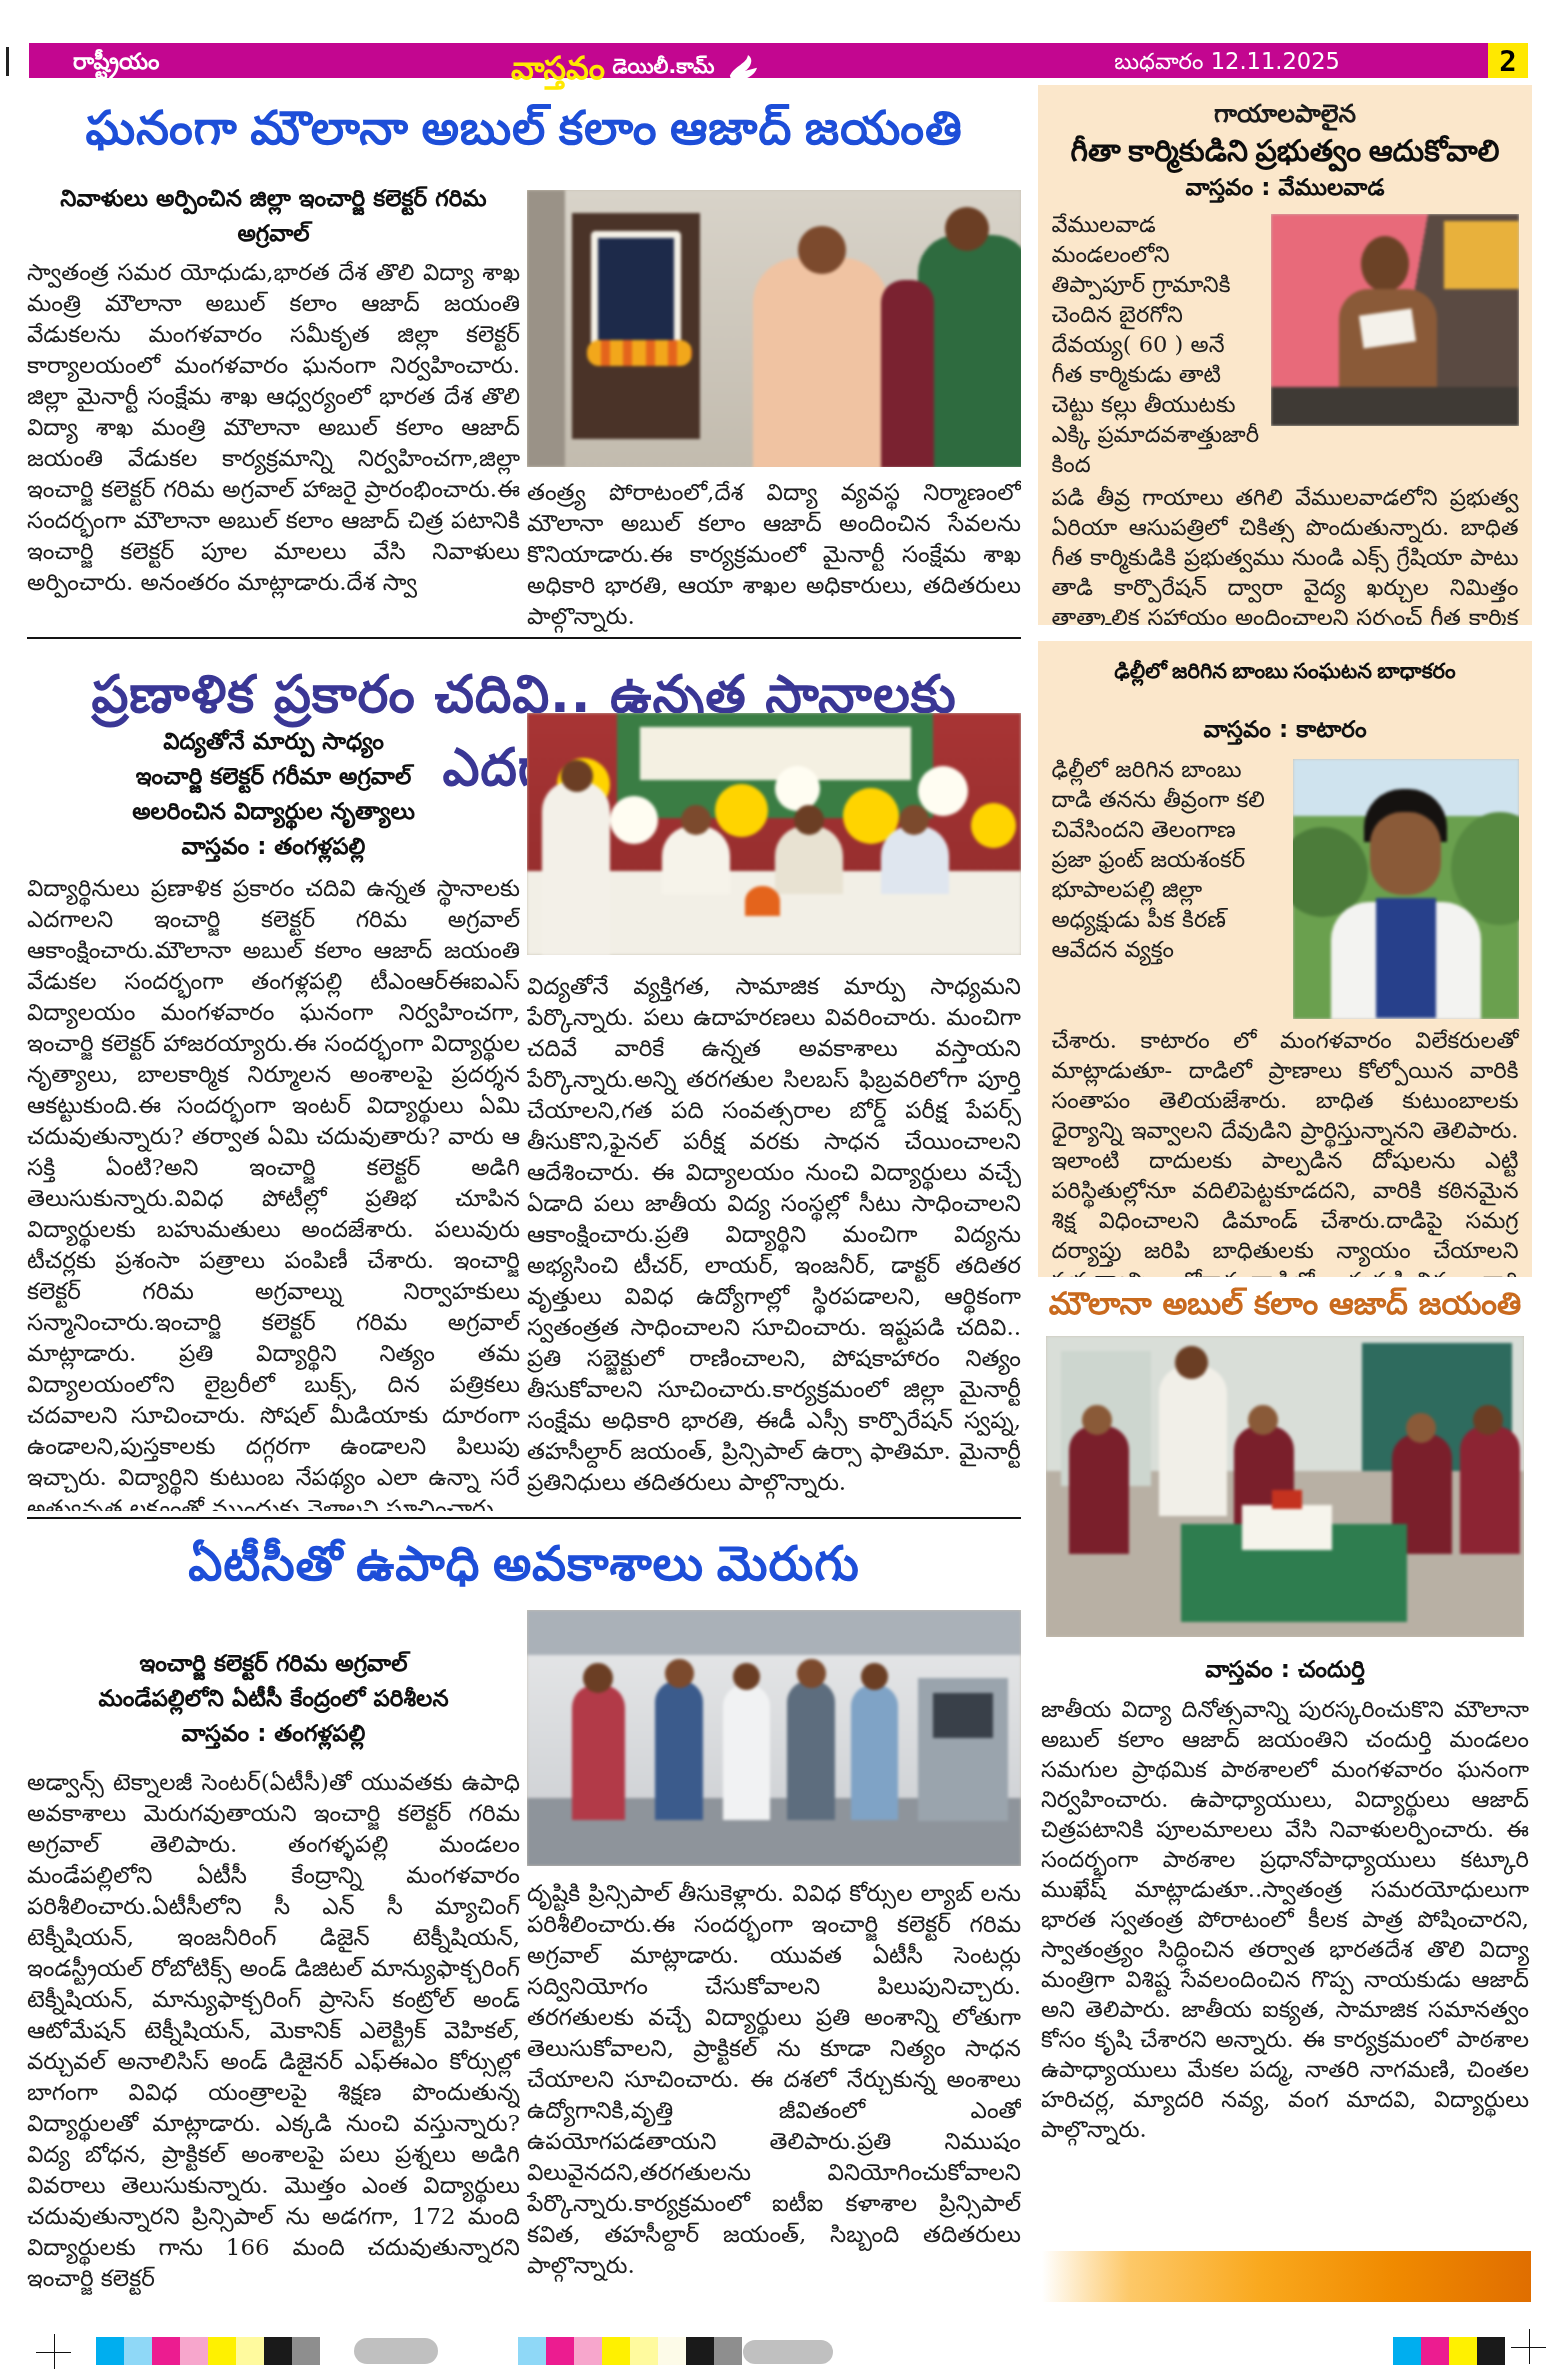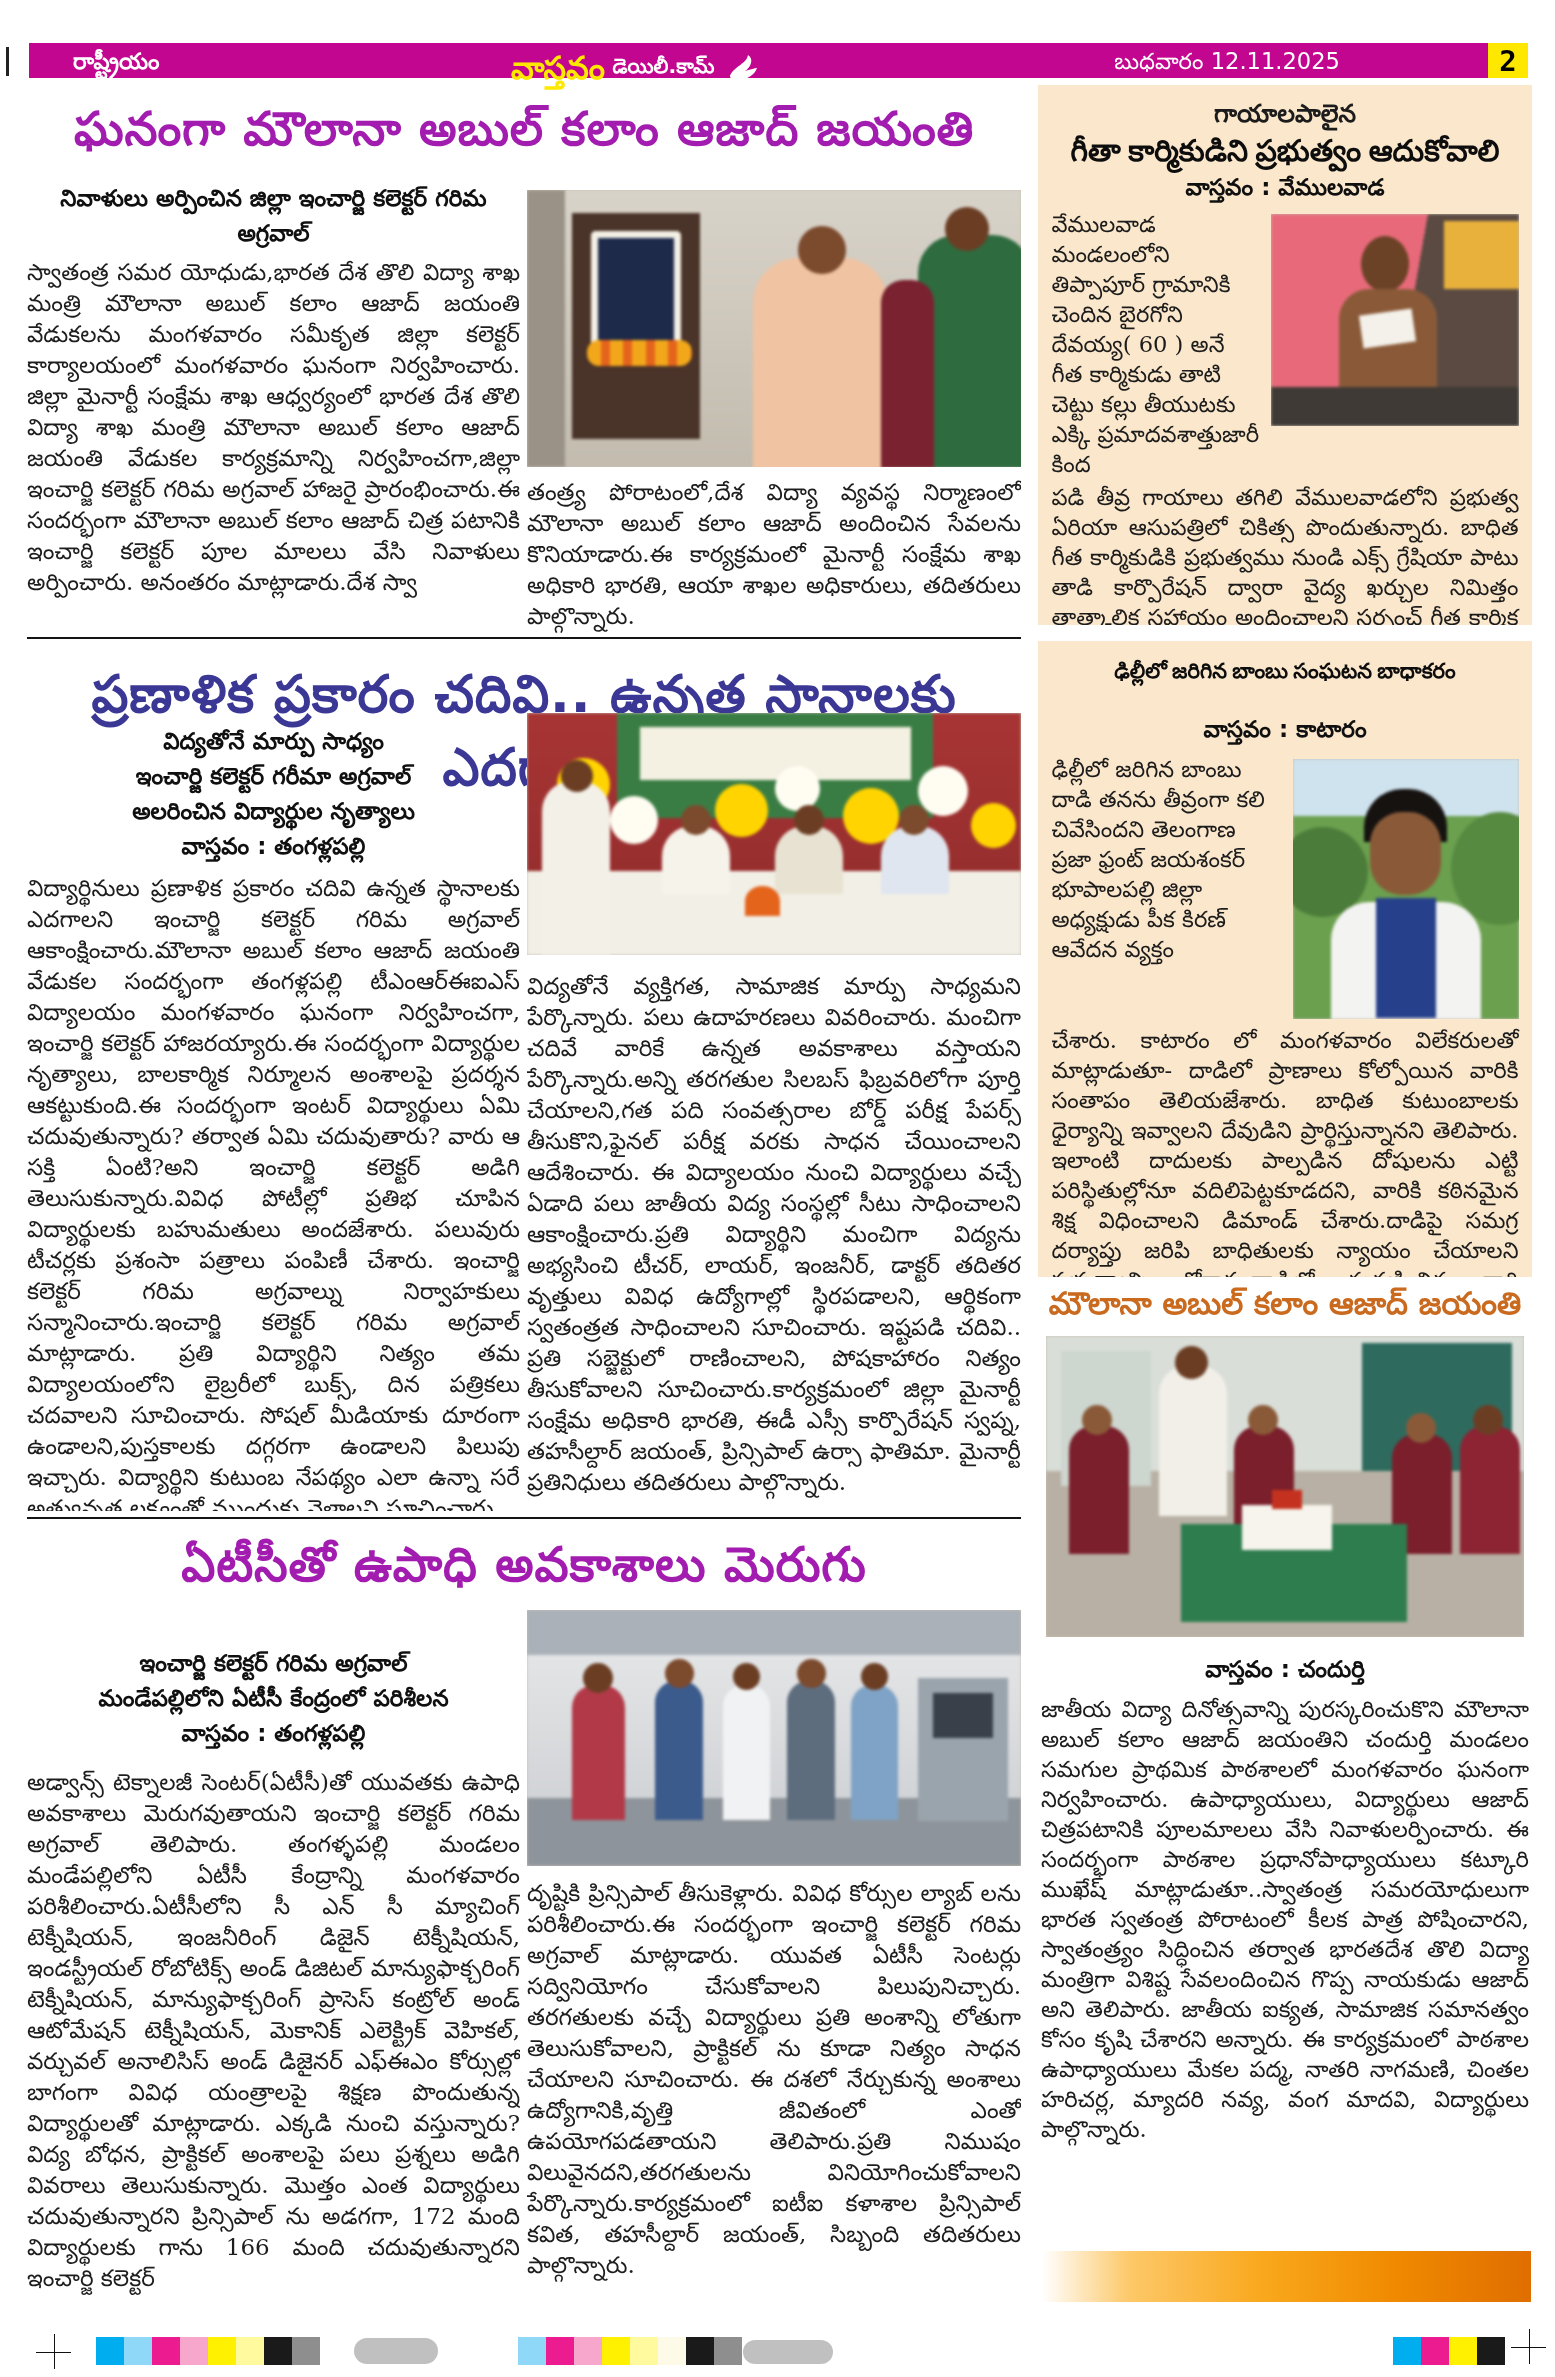--- a/index.html
+++ b/index.html
@@ -16,21 +16,21 @@
   .mast-center { position:absolute; left:482px; top:0; height:51px; display:flex; align-items:center; gap:7.5px; }
   .brand { color:#ffe800; font-size:32px; font-weight:800; line-height:35px; }
   .brand-suffix { color:#ffffff; font-size:20.3px; font-weight:bold; }
   .bird { width:39px; height:35px; }
   .mast-date { position:absolute; right:188px; top:5.3px; color:#ffffff; font-size:22.6px; }
   .pageno { position:absolute; right:0; top:0; width:40px; height:35px; background:#ffe800;
             display:flex; align-items:center; justify-content:center; }
   .pageno span { color:#000; font-size:29px; font-weight:bold; font-family:"DejaVu Sans Mono", monospace; }
   
   .headline-xl { position:absolute; left:27px; width:994px; text-align:center; font-weight:800; letter-spacing:0.8px; }
-  .h-pink { color:#a21caf; }
+  .h-pink { color:#1d4ed8;font-family:Liberation Serif, serif; }
   .h-navy { color:#3a3795; }
   .subhead { font-weight:bold; text-align:center; font-size:23px; line-height:35px; color:#101010; }
   .byline  { font-weight:bold; text-align:center; font-size:23px; line-height:35px; color:#101010; }
   .bodytxt { font-size:23px; line-height:31px; text-align:justify; color:#1d1d1d;
              font-family:"DejaVu Serif", serif; }
   .col { position:absolute; overflow:hidden; }
   .rule { position:absolute; left:27px; width:994px; height:2.3px; background:#141414; }
   
   .photo { position:absolute; overflow:hidden; background:#c9c2b4; }
   .photo .art { position:absolute; inset:0; filter:blur(1.5px); }

